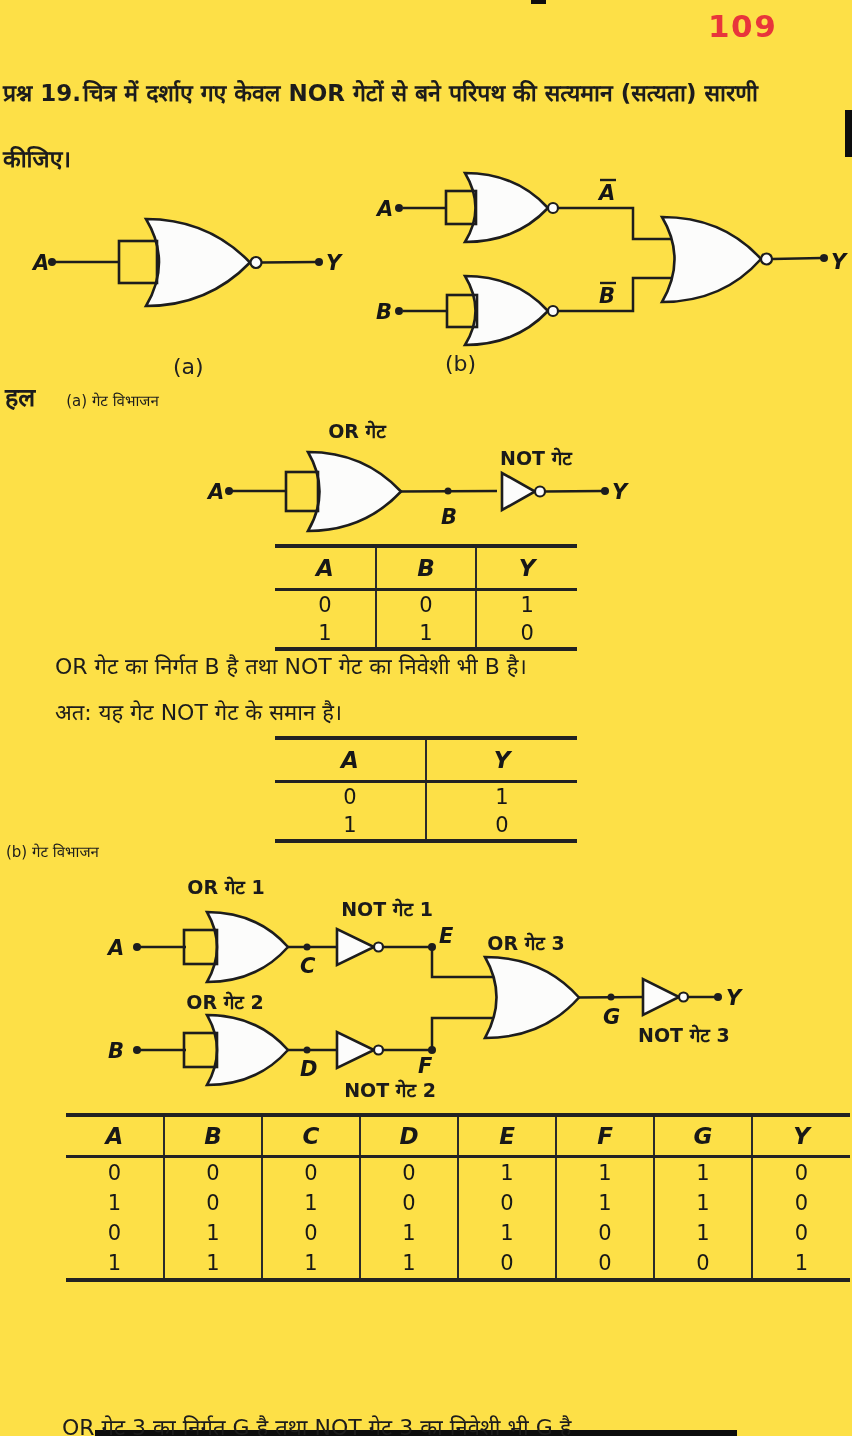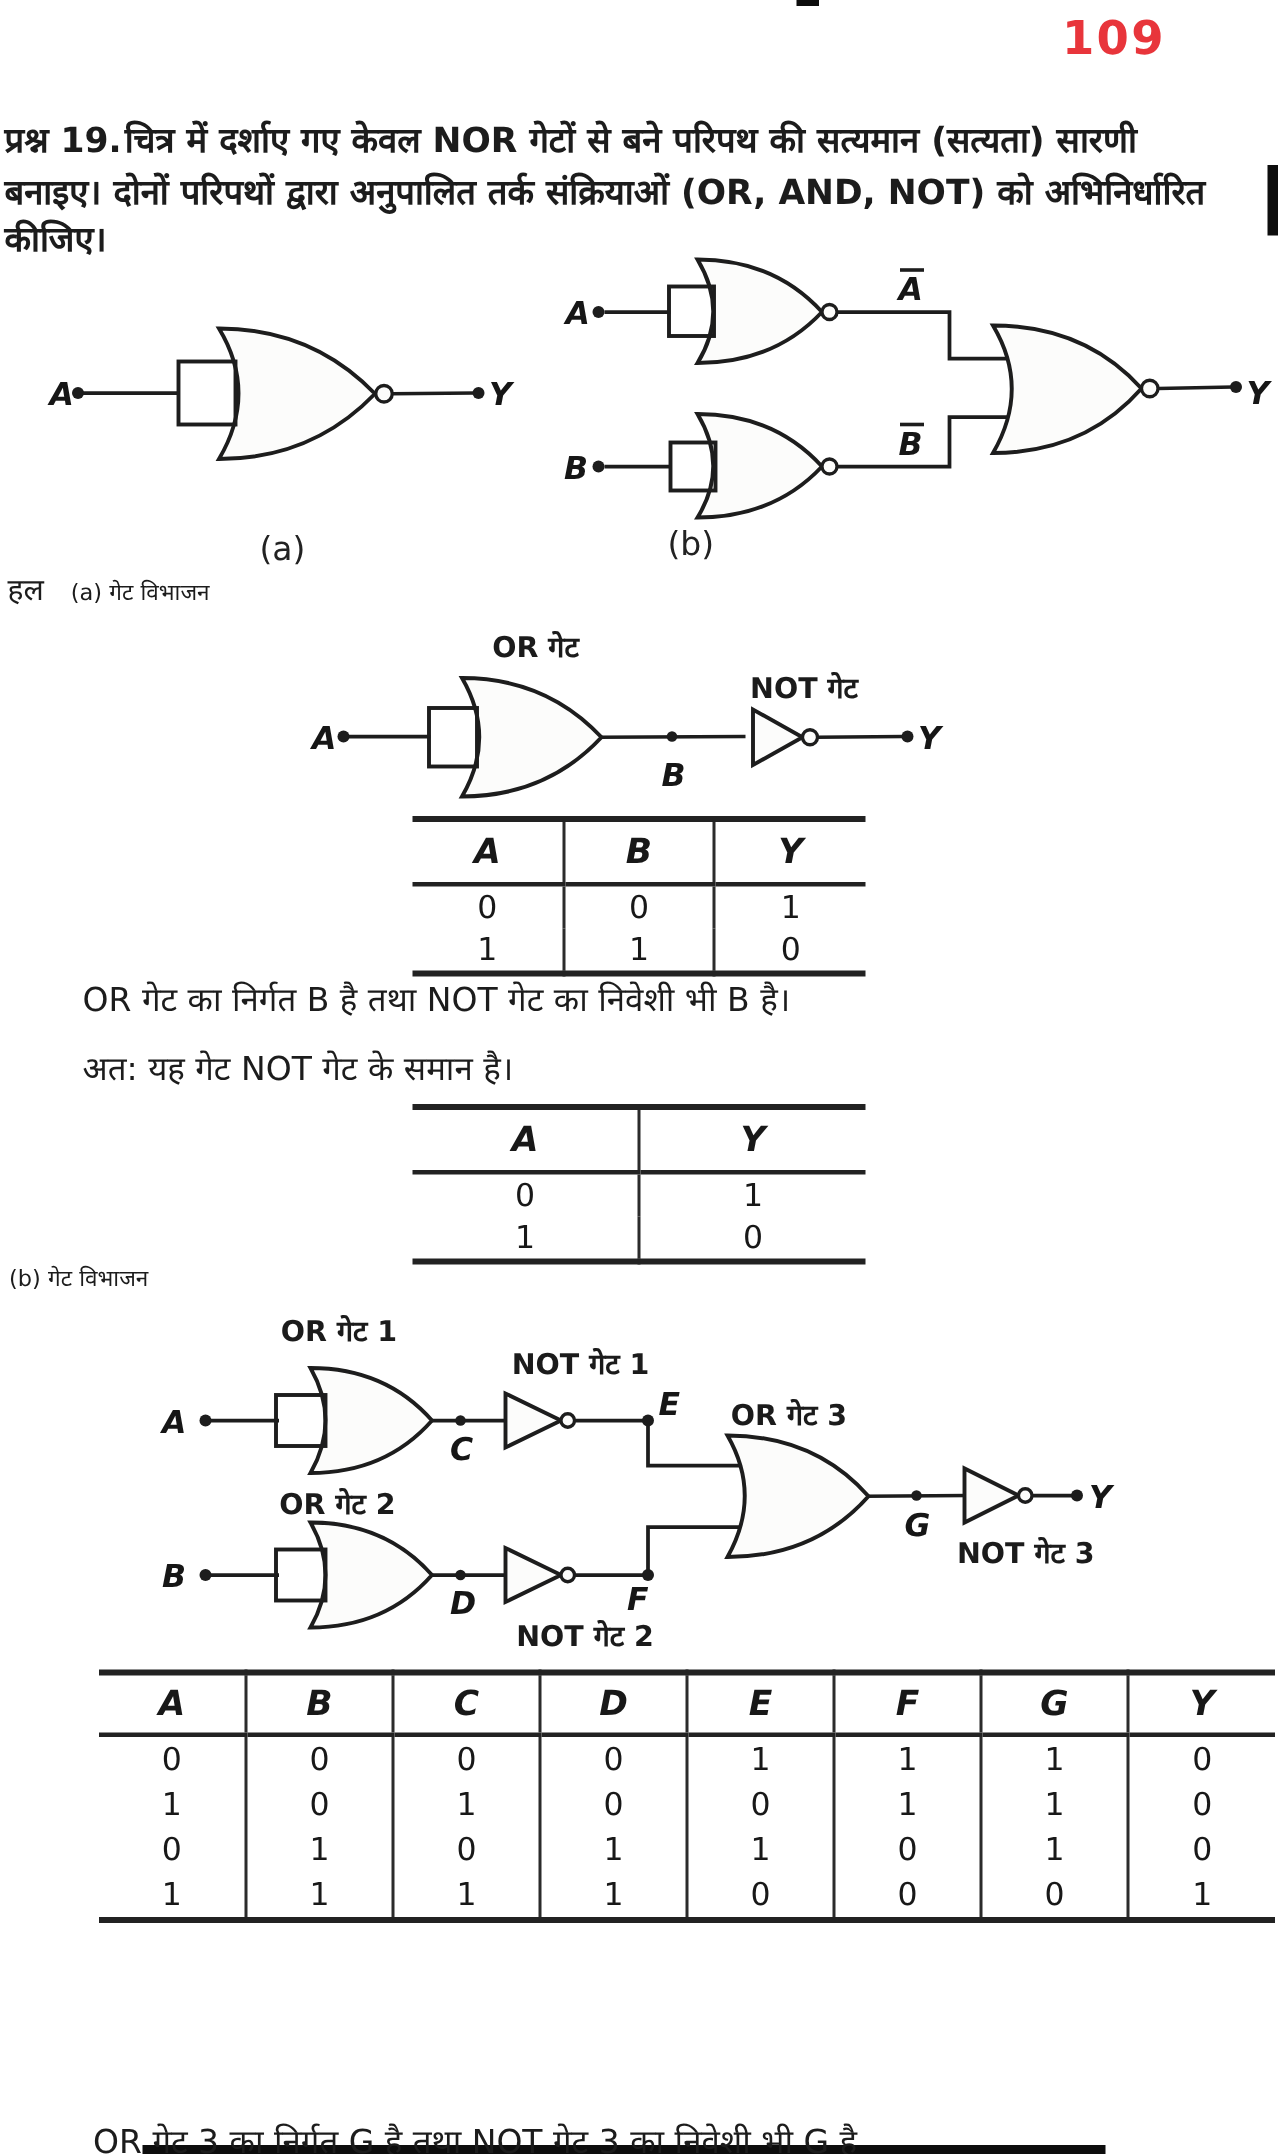--- a/index.html
+++ b/index.html
@@ -1,27 +1,27 @@
 <!DOCTYPE html>
 <html><head>
 <meta charset="utf-8">
 <style>
   html,body { margin:0; padding:0; background:#e9e9e6; }
   .page {
     position:relative; width:852px; height:1436px; margin:0 auto;
-    background:#ffffff; overflow:hidden;
+    background:#fde047; overflow:hidden;
     font-family:"DejaVu Sans", sans-serif; color:#1c1c1c;
   }
   .abs { position:absolute; }
   .pagenum { left:708px; top:8px; font-size:31px; font-weight:bold; color:#e8353b; letter-spacing:1.5px; }
   .qline { font-size:23px; font-weight:bold; white-space:nowrap;text-align:center; }
   .qnum { margin-right:2px; }
   .cap { font-size:22px; color:#222; }
   .solline { white-space:nowrap; }
-  .sol-heading { font-size:20px; font-weight:normal; margin-right:18px; }
+  .sol-heading { font-size:25px; font-weight:bold; margin-right:31px; }
   .part-title { font-size:15px; }
   .body-line { font-size:22px; white-space:nowrap; }
   .bar { background:#0d0d0d; }
 
   svg.fig { position:absolute; overflow:visible; }
   .wire { stroke:#1d1d1d; stroke-width:2.5; fill:none; }
   .gate { fill:#fcfcfb; stroke:#1d1d1d; stroke-width:2.6; }
   .inbox { fill:none; stroke:#1d1d1d; stroke-width:2.6; }
   .bub { fill:#fcfcfb; stroke:#1d1d1d; stroke-width:2.2; }
   .dot { fill:#1d1d1d; stroke:none; }
@@ -47,21 +47,20 @@
 
   <div class="abs bar" style="left:531px;top:0;width:15px;height:4px"></div>
   <div class="abs bar" style="left:845px;top:110px;width:7px;height:47px"></div>
   <div class="abs bar" style="left:95px;top:1430px;width:642px;height:6px"></div>
 
   <div class="abs pagenum">109</div>
 
   <div class="abs qline" style="left:3px;top:76px">
     <span class="qnum">प्रश्न 19.</span><span>चित्र में दर्शाए गए केवल NOR गेटों से बने परिपथ की सत्यमान (सत्यता) सारणी</span>
   </div>
-  <div class="abs qline" style="left:3px;top:111px">बनाइए। दोनों परिपथों द्वारा अनुपालित तर्क संक्रियाओं (OR, AND, NOT) को अभिनिर्धारित</div>
   <div class="abs qline" style="left:3px;top:142px">कीजिए।</div>
 
   <svg class="fig" style="left:30px;top:212px" width="345" height="115" viewBox="0 0 345 115">
     <line class="wire" x1="24" y1="50" x2="90" y2="50"></line>
     <line class="wire" x1="231" y1="50.5" x2="287" y2="50"></line>
     <path class="gate" d="M116,7 Q142,50 116,94 Q178,94 220,50.5 Q178,7 116,7 Z"></path>
     <rect class="inbox" x="89" y="29" width="38" height="42"></rect>
     <circle class="bub" cx="226" cy="50.5" r="5.5"></circle>
     <circle class="dot" cx="22" cy="50" r="4"></circle>
     <circle class="dot" cx="289" cy="50" r="4"></circle>

